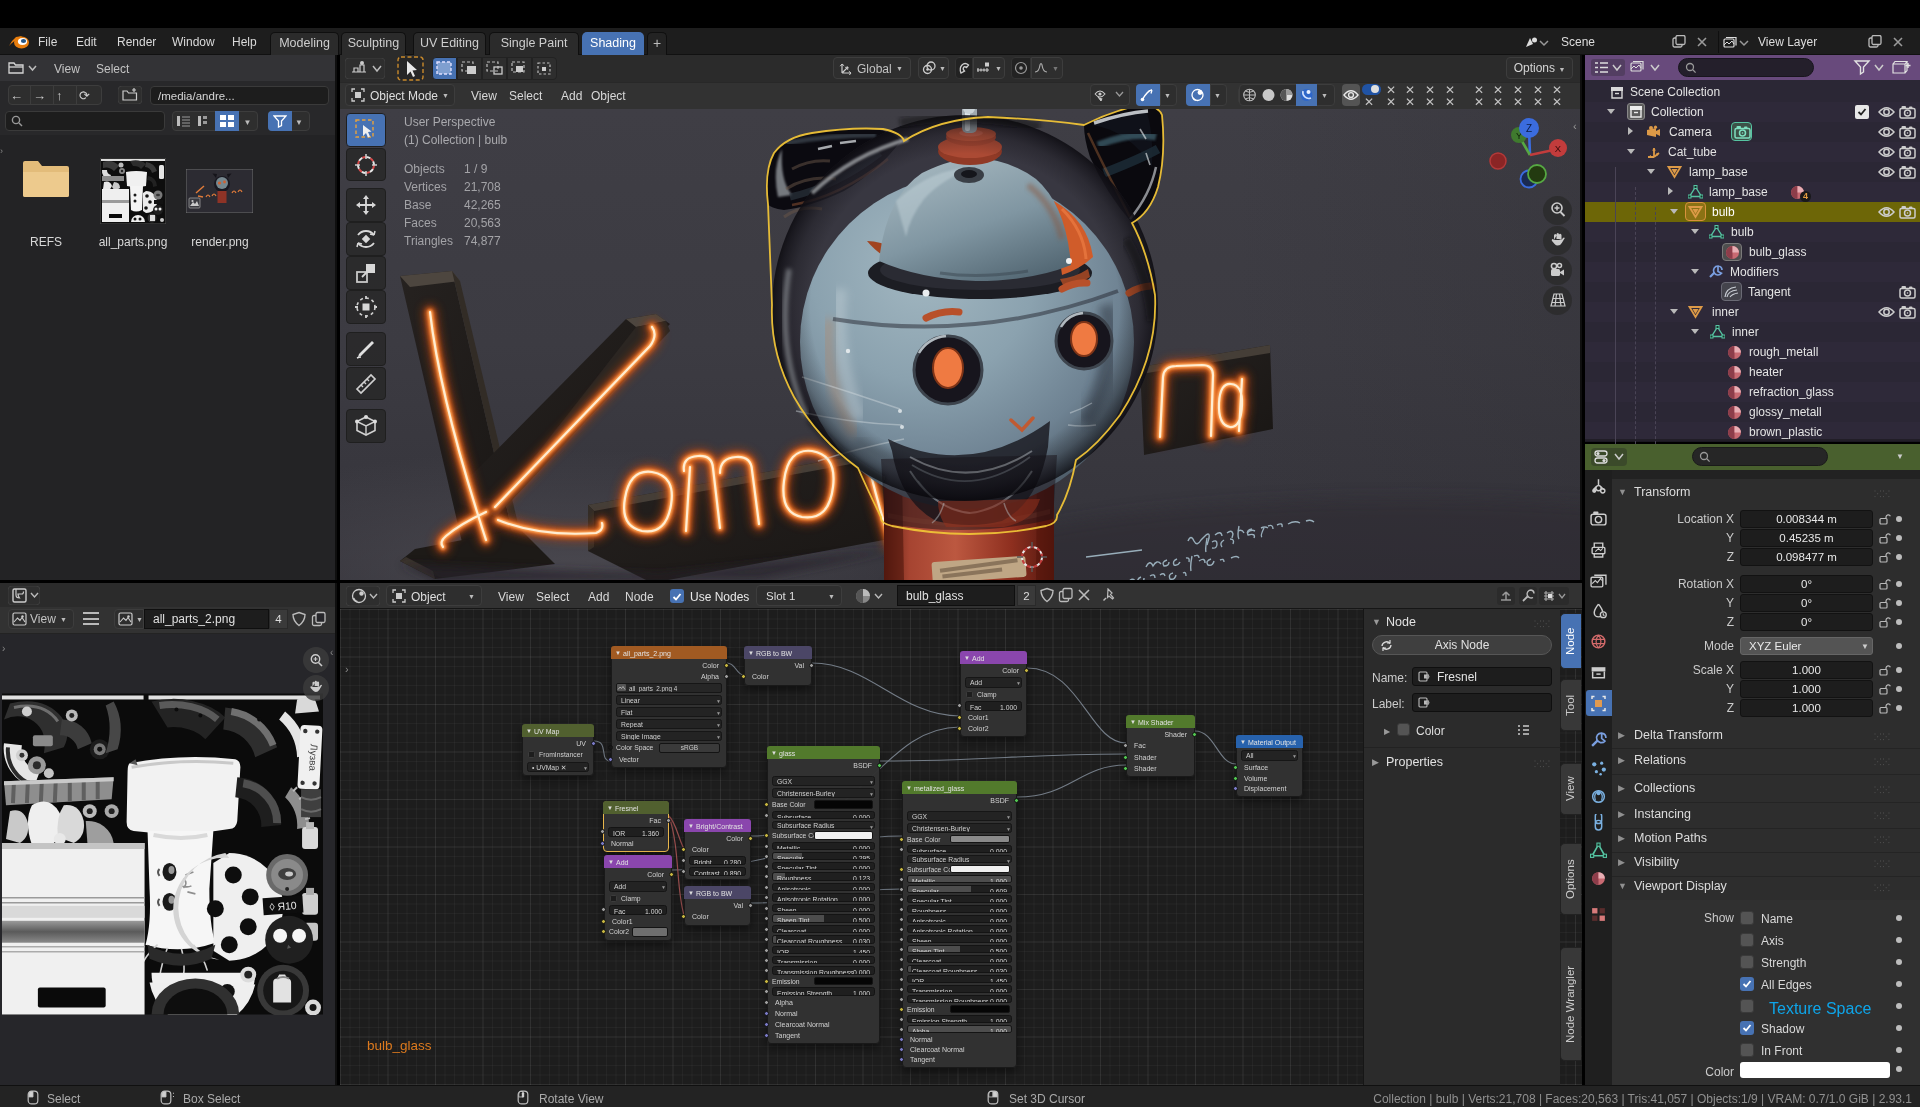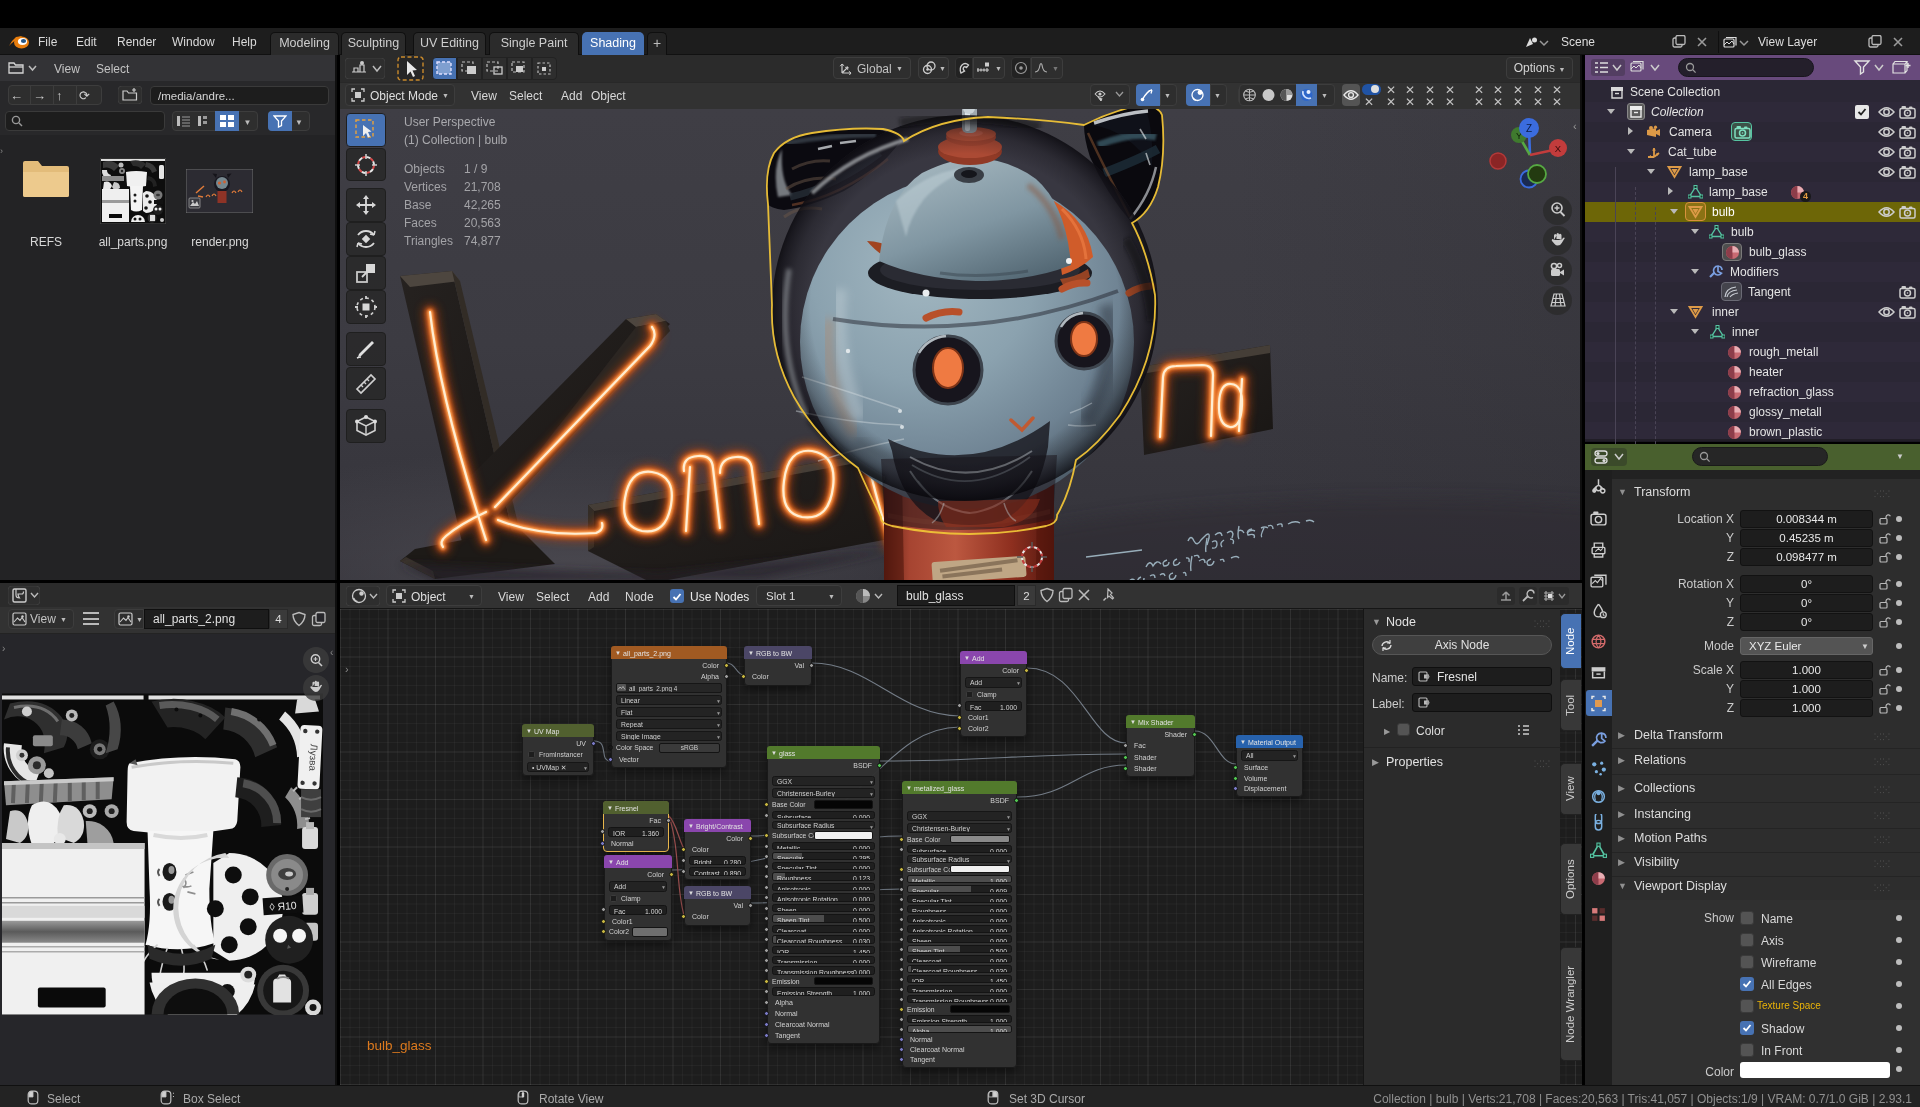--- a/index.html
+++ b/index.html
@@ -755,21 +755,21 @@
         <path d="M5 7.5 h4" stroke="#d8d8d8" stroke-width="1.4"></path>
       </svg>
       <div class="abs txt" style="left:45px;top:31px;color:#e4e4e4;">Scene Collection</div>
       <div class="abs" style="left:22px;top:54px;width:0;height:0;border-left:4px solid transparent;border-right:4px solid transparent;border-top:5px solid #b9b9b9;"></div>
       <div class="abs" style="left:42px;top:48px;width:18px;height:17px;background:#5c5c5c;border:1px solid #888;border-radius:3px;"></div>
       <svg class="abs" style="left:44px;top:50px;" width="14" height="13" viewBox="0 0 14 13">
         <path d="M1 1 h12 v4 H1 Z" fill="#ececec"></path>
         <path d="M2 5 v7 h10 V5" fill="none" stroke="#ececec" stroke-width="1.4"></path>
         <path d="M5 7.5 h4" stroke="#ececec" stroke-width="1.4"></path>
       </svg>
-      <div class="abs txt" style="left:66px;top:51px;color:#e4e4e4;font-style:italic;">Collection</div>
+      <div class="abs txt" style="left:66px;top:51px;color:#e4e4e4;">Collection</div>
       <div class="abs" style="left:270px;top:50px;width:14px;height:14px;background:#e8e8e8;border-radius:2px;"></div>
       <svg class="abs" style="left:272px;top:52px;" width="10" height="10" viewBox="0 0 10 10">
         <path d="M1.5 5 l2.5 2.5 L8.5 2" stroke="#222" stroke-width="1.8" fill="none"></path>
       </svg>
       <svg class="abs" style="left:293px;top:51px;" width="17" height="12" viewBox="0 0 17 12">
         <path d="M1 6 Q8.5 -2.5 16 6 Q8.5 14.5 1 6 Z" fill="none" stroke="#cdcdcd" stroke-width="1.5"></path>
         <circle cx="8.5" cy="6" r="2.7" fill="none" stroke="#cdcdcd" stroke-width="1.5"></circle>
       </svg>
       <svg class="abs" style="left:314px;top:50px;" width="17" height="14" viewBox="0 0 17 14">
         <rect x="1" y="3.5" width="15" height="9.5" rx="1.5" fill="none" stroke="#cdcdcd" stroke-width="1.5"></rect>
@@ -1153,30 +1153,30 @@
       <div class="abs" style="left:289px;top:437px;color:#555;font-size:9px;letter-spacing:1px;">⁙⁙</div>
       <div class="abs" style="left:27px;top:456px;width:308px;height:185px;background:#303030;"></div>
       <div class="abs" style="left:27px;top:466px;width:122px;height:16px;color:#cbcbcb;font-size:12px;text-align:right;line-height:16px;">Show</div>
       <div class="abs" style="left:155px;top:467px;width:14px;height:14px;background:#545454;border:1px solid #3a3a3a;border-radius:3px;"></div>
       <div class="abs" style="left:176px;top:468px;color:#d8d8d8;font-size:12px;white-space:nowrap;">Name</div>
       <div class="abs" style="left:311px;top:471px;width:6px;height:6px;background:#bdbdbd;border-radius:50%;"></div>
       <div class="abs" style="left:155px;top:489px;width:14px;height:14px;background:#545454;border:1px solid #3a3a3a;border-radius:3px;"></div>
       <div class="abs" style="left:176px;top:490px;color:#d8d8d8;font-size:12px;white-space:nowrap;">Axis</div>
       <div class="abs" style="left:311px;top:493px;width:6px;height:6px;background:#bdbdbd;border-radius:50%;"></div>
       <div class="abs" style="left:155px;top:511px;width:14px;height:14px;background:#545454;border:1px solid #3a3a3a;border-radius:3px;"></div>
-      <div class="abs" style="left:176px;top:512px;color:#d8d8d8;font-size:12px;white-space:nowrap;">Wireframe</div>
+      <div class="abs" style="left:176px;top:512px;color:#d8d8d8;font-size:12px;white-space:nowrap;">Strength</div>
       <div class="abs" style="left:311px;top:515px;width:6px;height:6px;background:#bdbdbd;border-radius:50%;"></div>
       <div class="abs" style="left:155px;top:533px;width:14px;height:14px;background:#4772b3;border-radius:3px;"></div>
       <svg class="abs" style="left:157px;top:535px;" width="10" height="10" viewBox="0 0 10 10">
         <path d="M1.5 5 l2.5 2.5 L8.5 2" stroke="#fff" stroke-width="1.8" fill="none"></path>
       </svg>
       <div class="abs" style="left:176px;top:534px;color:#d8d8d8;font-size:12px;white-space:nowrap;">All Edges</div>
       <div class="abs" style="left:311px;top:537px;width:6px;height:6px;background:#bdbdbd;border-radius:50%;"></div>
       <div class="abs" style="left:155px;top:555px;width:14px;height:14px;background:#545454;border:1px solid #3a3a3a;border-radius:3px;"></div>
-      <div class="abs" style="left:172px;top:556px;color:#eab308;font-size:10px;white-space:nowrap;">Texture Space</div>
+      <div class="abs" style="left:184px;top:556px;color:#0ea5e9;font-size:16px;white-space:nowrap;">Texture Space</div>
       <div class="abs" style="left:311px;top:559px;width:6px;height:6px;background:#bdbdbd;border-radius:50%;"></div>
       <div class="abs" style="left:155px;top:577px;width:14px;height:14px;background:#4772b3;border-radius:3px;"></div>
       <svg class="abs" style="left:157px;top:579px;" width="10" height="10" viewBox="0 0 10 10">
         <path d="M1.5 5 l2.5 2.5 L8.5 2" stroke="#fff" stroke-width="1.8" fill="none"></path>
       </svg>
       <div class="abs" style="left:176px;top:578px;color:#d8d8d8;font-size:12px;white-space:nowrap;">Shadow</div>
       <div class="abs" style="left:311px;top:581px;width:6px;height:6px;background:#bdbdbd;border-radius:50%;"></div>
       <div class="abs" style="left:155px;top:599px;width:14px;height:14px;background:#545454;border:1px solid #3a3a3a;border-radius:3px;"></div>
       <div class="abs" style="left:176px;top:600px;color:#d8d8d8;font-size:12px;white-space:nowrap;">In Front</div>
       <div class="abs" style="left:311px;top:603px;width:6px;height:6px;background:#bdbdbd;border-radius:50%;"></div>

